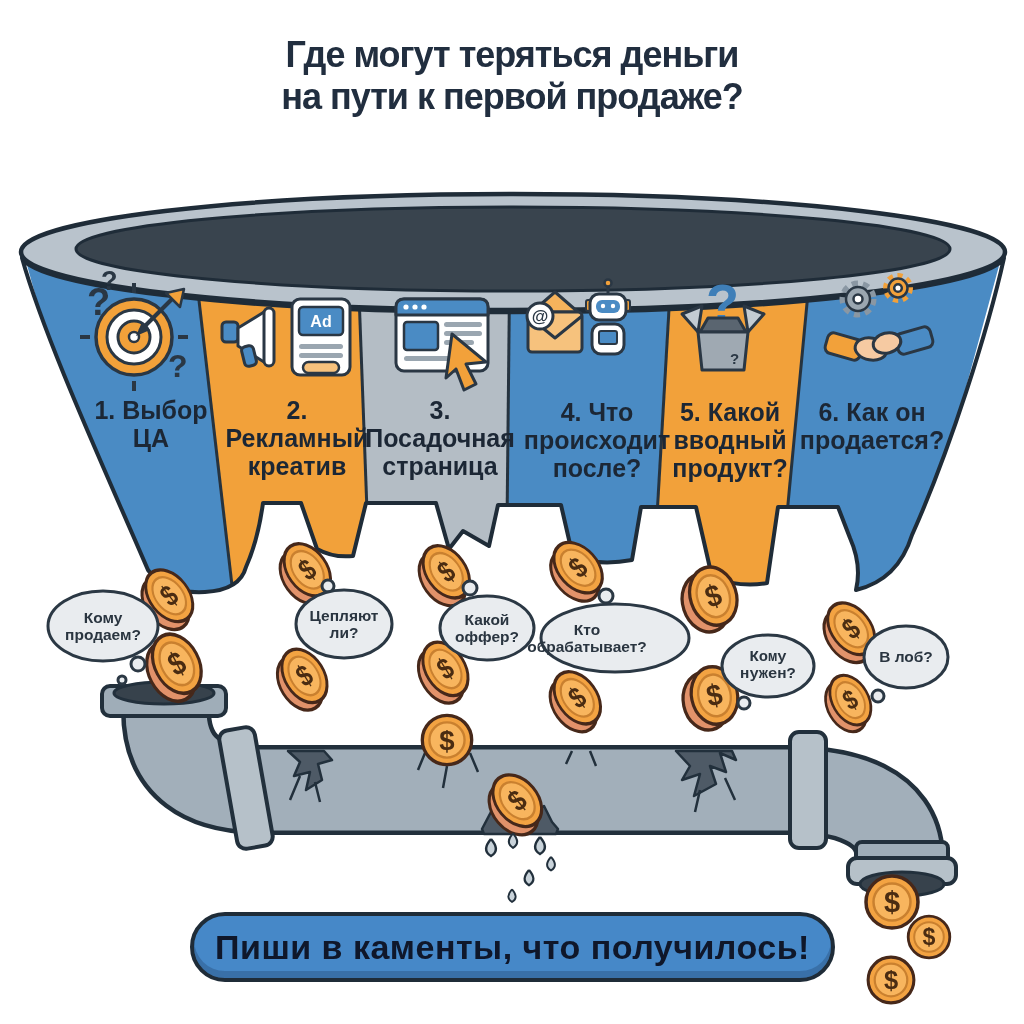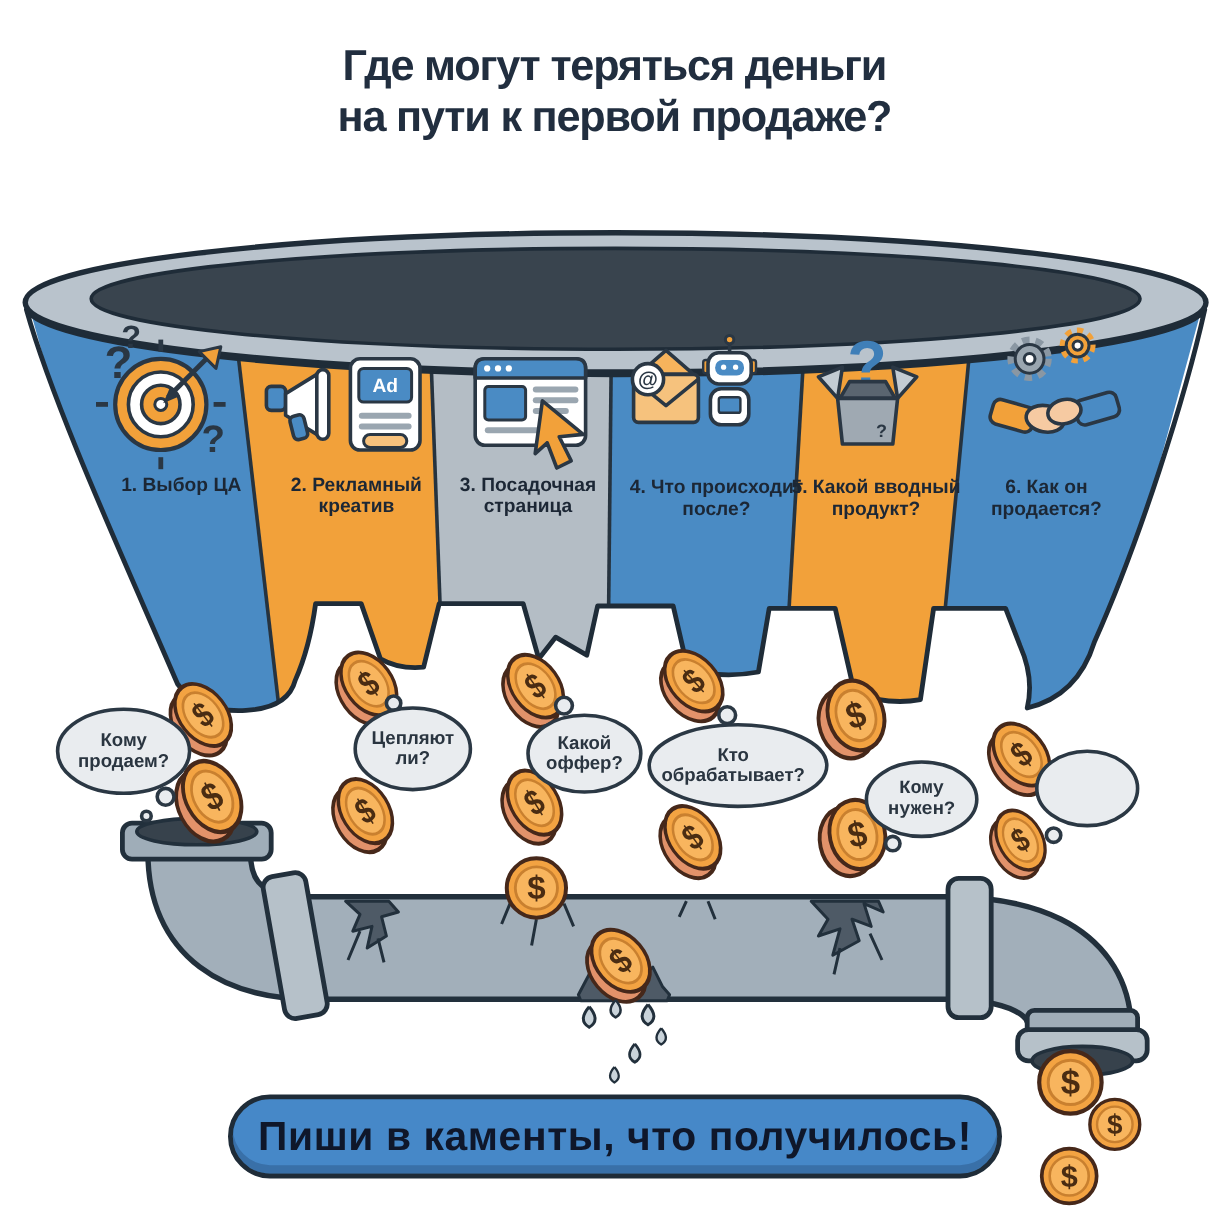--- a/index.html
+++ b/index.html
@@ -2,21 +2,21 @@
 <html><head>
 <meta charset="utf-8">
 <style>
   html,body{margin:0;padding:0;background:#ffffff;}
   #canvas{position:relative;width:1024px;height:1024px;overflow:hidden;background:#ffffff;
           font-family:"Liberation Sans","DejaVu Sans",sans-serif;}
   #scene{position:absolute;left:0;top:0;width:1024px;height:1024px;}
   .overlay{position:absolute;z-index:5;}
   #title{left:0;top:34px;width:1024px;text-align:center;font-size:36px;font-weight:700;
          letter-spacing:-1px;color:#212e3f;line-height:1.16;}
-  .seg-label{position:absolute;z-index:5;text-align:center;font-weight:700;font-size:16px;
+  .seg-label{position:absolute;z-index:5;text-align:center;font-weight:700;font-size:25px;
              line-height:1.12;color:#1c2735;}
   .bubble-text{position:absolute;z-index:6;display:flex;align-items:center;justify-content:center;
                text-align:center;font-weight:700;font-size:15.5px;line-height:1.1;color:#2a3540;}
   #banner{left:190px;top:912px;width:645px;height:70px;background:#4688c8;
           border:4px solid #1f2c38;border-radius:40px;box-sizing:border-box;
           box-shadow:inset 0 -7px 0 rgba(20,40,70,0.25);
           display:flex;align-items:center;justify-content:center;
           font-size:34px;font-weight:700;color:#0f172a;letter-spacing:0.5px;z-index:6;}
 </style>
 </head>
@@ -258,18 +258,19 @@
 <div class="seg-label" style="left:76px; top:396px; width:150px;">1. Выбор ЦА</div>
 <div class="seg-label" style="left:217px;top:396px; width:160px;">2. Рекламный креатив</div>
 <div class="seg-label" style="left:360px;top:396px; width:160px;text-align:center;">3. Посадочная страница</div>
 <div class="seg-label" style="left:510px;top:398px; width:174px;">4. Что происходит после?</div>
 <div class="seg-label" style="left:655px;top:398px; width:150px;">5. Какой вводный продукт?</div>
 <div class="seg-label" style="left:792px;top:398px; width:160px;">6. Как он продается?</div>
 
 <div class="bubble-text" style="left:48px; top:598px; width:110px;height:56px;">Кому продаем?</div>
 <div class="bubble-text" style="left:439px;top:600px; width:96px; height:56px;">Какой оффер?</div>
 <div class="bubble-text" style="left:296px;top:596px; width:96px; height:56px;">Цепляют ли?</div>
-<div class="bubble-text" style="left:538px;top:610px; width:146px;height:56px;">Кто обрабатывает?</div>
+<div class="bubble-text" style="left:514px;top:610px; width:146px;height:56px;">Кто обрабатывает?</div>
 <div class="bubble-text" style="left:720px;top:638px; width:96px; height:56px;font-family:Liberation Mono, monospace;">Кому нужен?</div>
+<div class="bubble-text" style="left:862px;top:629px; width:88px; height:56px;">В лоб?</div>
 
 <div id="banner" class="overlay">Пиши в каменты, что получилось!</div>
 
 </div>
 
 </body></html>

